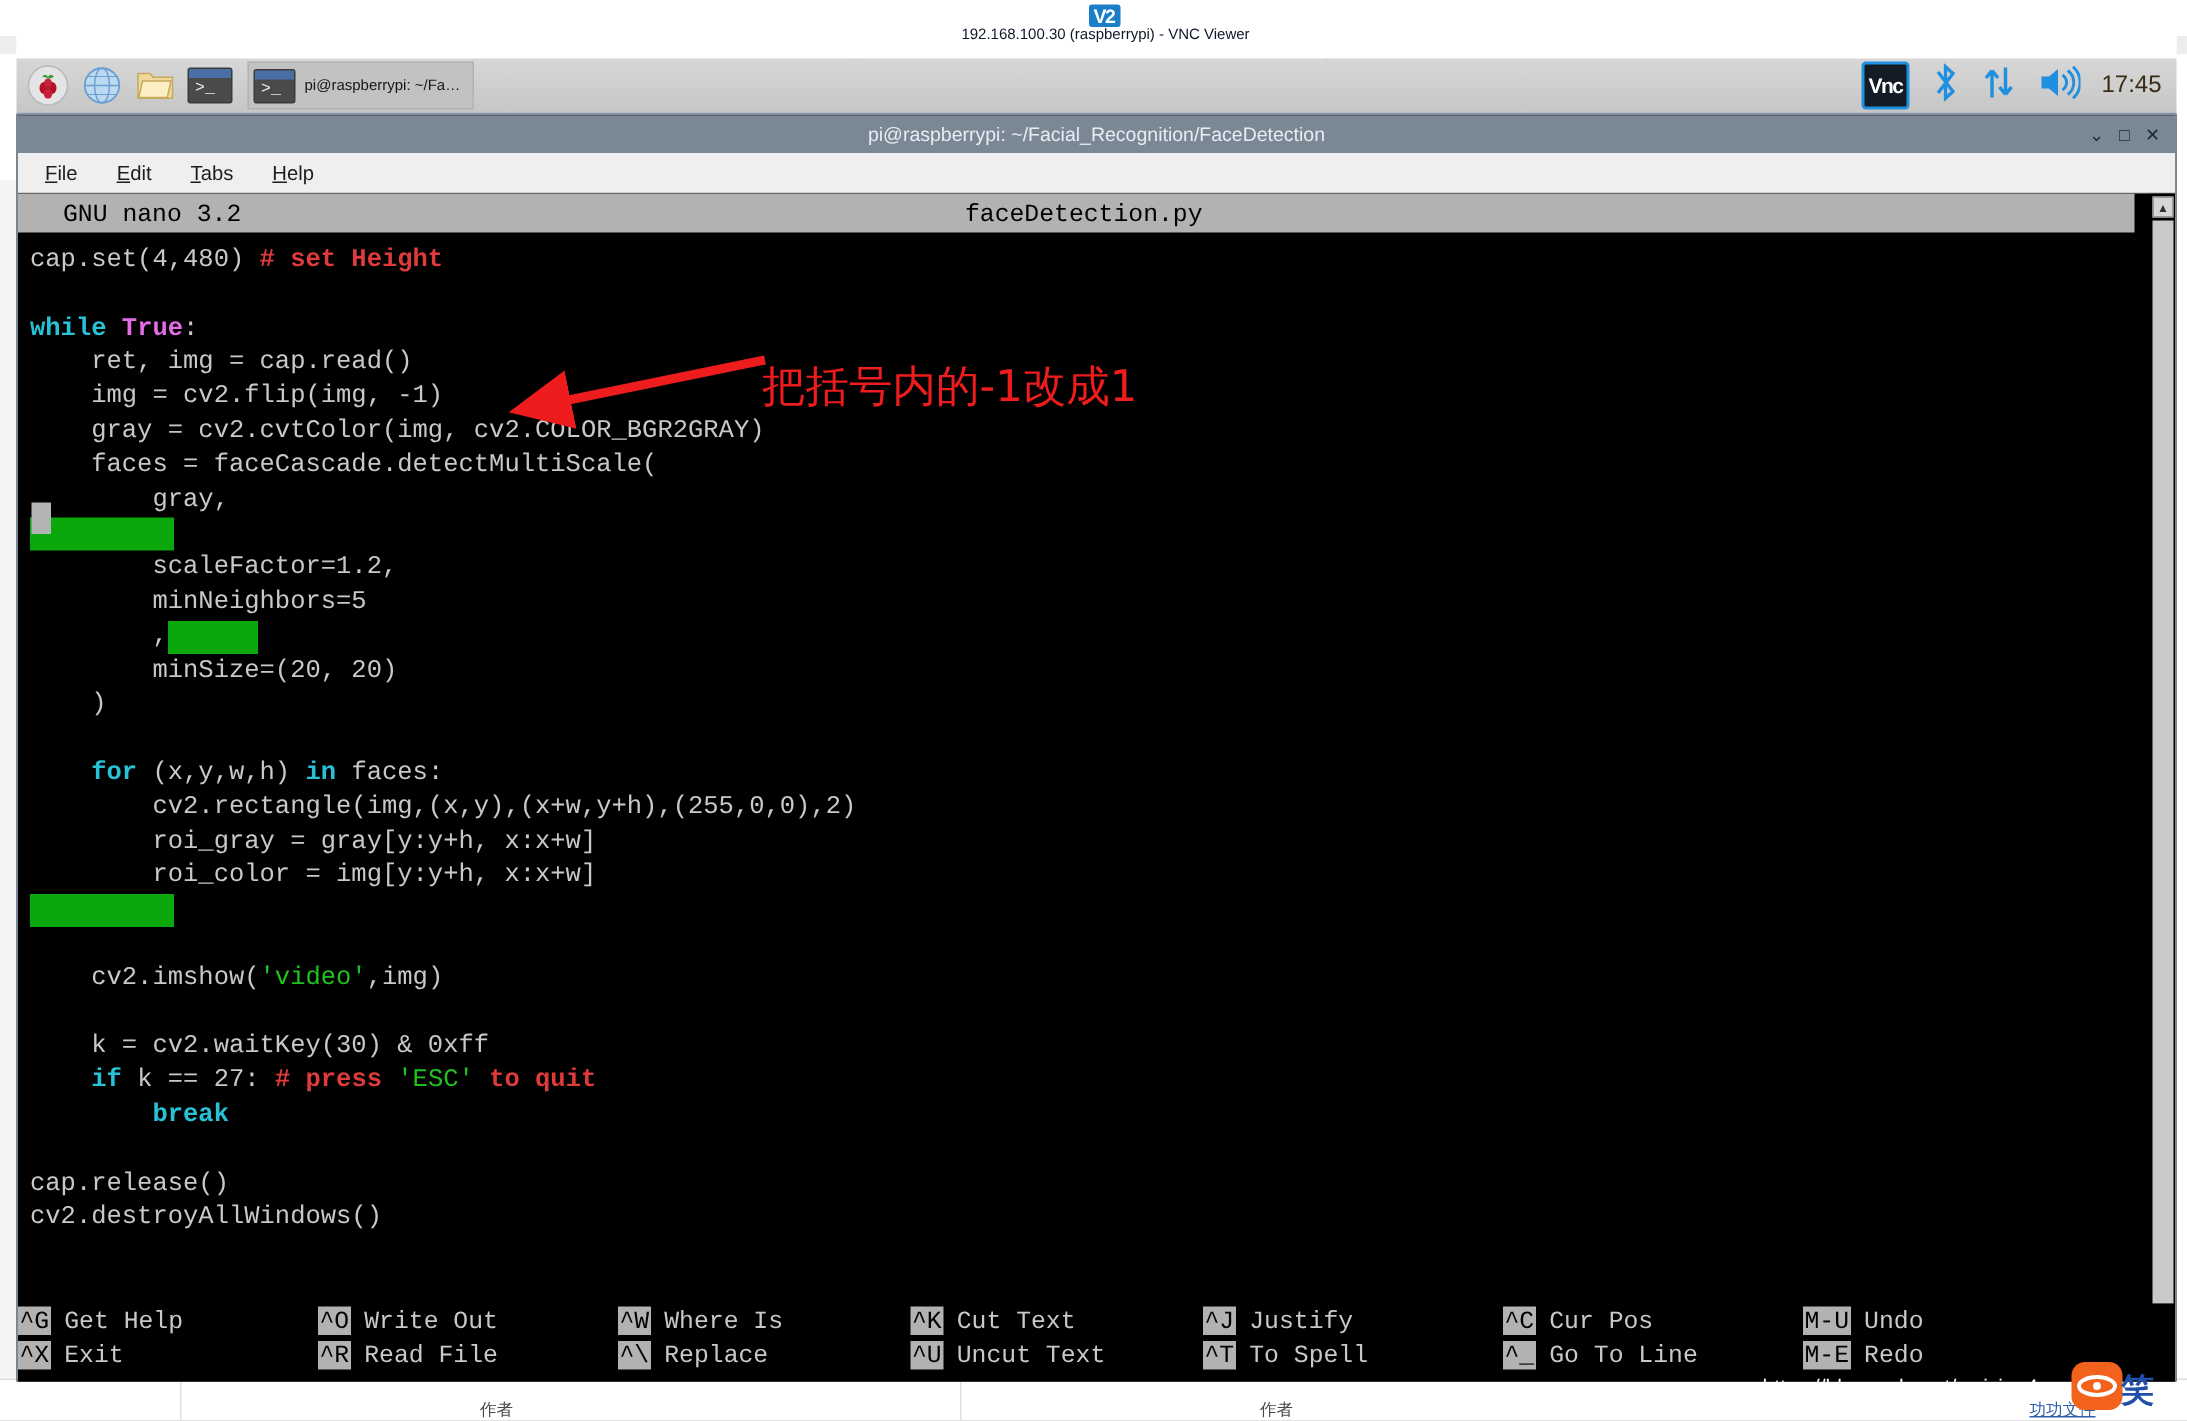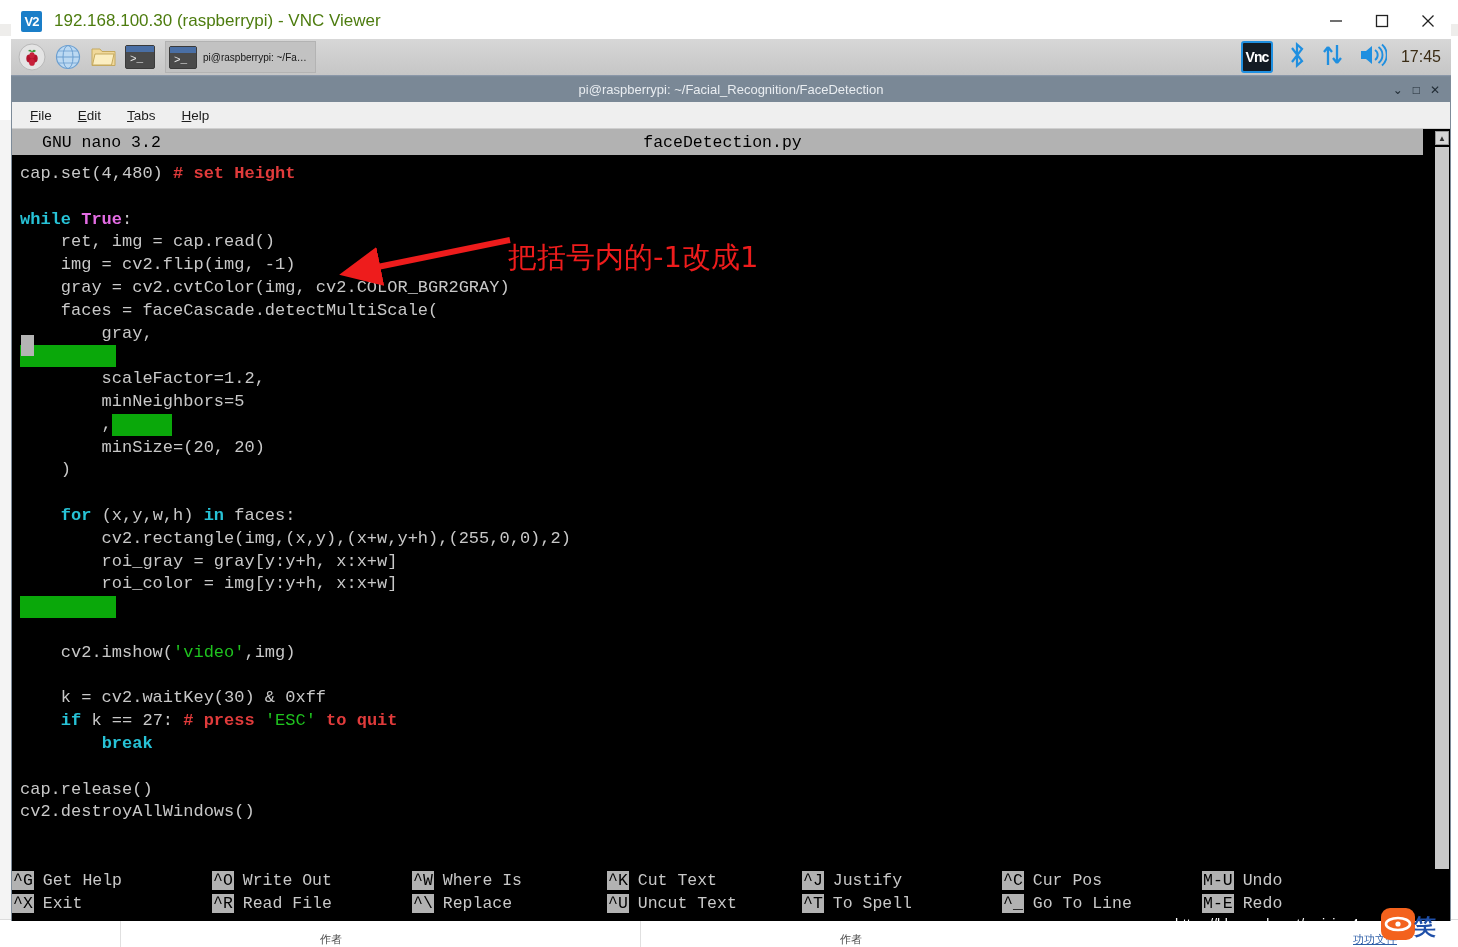--- a/index.html
+++ b/index.html
@@ -24,25 +24,25 @@
   #bg-bottom{position:absolute;left:0;bottom:0;width:1458px;height:27px;background:#ffffff;
       border-top:1px solid #dcdcdc;}
   .bg-bot-cell{position:absolute;bottom:0;height:26px;border-left:1px solid #e0e0e0;
       font-size:11px;color:#4a4a4a;display:flex;align-items:flex-end;justify-content:center;text-align:center;}
   .bg-bot-link{color:#2f5fa8;text-decoration:underline;font-size:11px;}
   #bg-left-strip{position:absolute;left:0;top:120px;width:11px;height:800px;background:#f4f4f4;}
 
   
   #vnc-window{position:absolute;left:11px;top:3px;width:1440px;height:36px;background:#ffffff;}
   #vnc-titlebar{position:absolute;left:0;top:0;width:1440px;height:36px;background:#ffffff;
-      display:flex;align-items:center;}
+      display:flex;align-items:center;flex-direction:column;}
   #vnc-logo{width:21px;height:21px;background:#1a7ec8;color:#ffffff;font-size:13px;
       font-weight:bold;display:flex;align-items:center;justify-content:center;
       margin-left:10px;border-radius:2px;letter-spacing:-1px;}
-  #vnc-title-text{margin-left:12px;font-size:17px;color:#4d7c0f;}
+  #vnc-title-text{margin-left:12px;font-size:10px;color:#0f172a;}
   #vnc-winbtns{margin-left:auto;display:flex;align-items:center;height:36px;}
   .winbtn{width:46px;height:36px;display:flex;align-items:center;justify-content:center;
       font-size:15px;color:#2b2b2b;}
 
   
   #pi-taskbar{position:absolute;left:11px;top:39px;width:1440px;height:36px;
       background:linear-gradient(#d7d7d7,#c6c6c6);display:flex;align-items:center;
       border-bottom:1px solid #8a97a8;}
   .tb-icon{width:30px;height:30px;margin-left:6px;display:flex;align-items:center;
       justify-content:center;}

